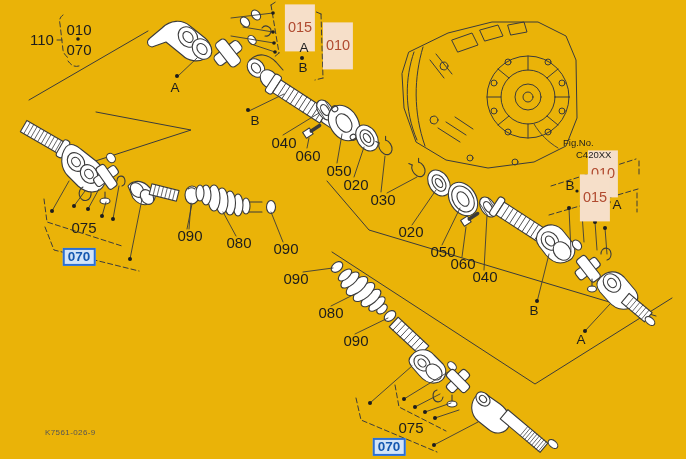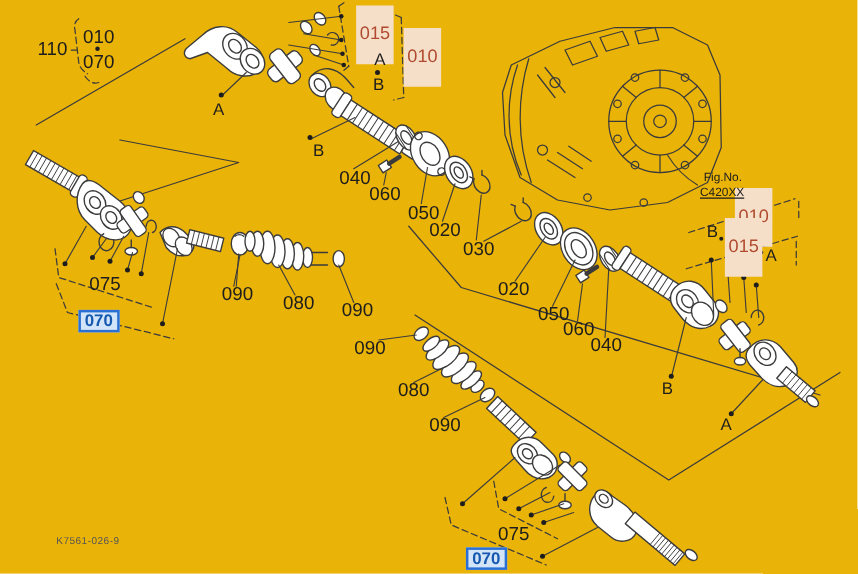--- a/index.html
+++ b/index.html
@@ -7,21 +7,21 @@
          font-family:"Liberation Sans",sans-serif;}
   #art{position:absolute;left:0;top:0;}
   #label-layer{position:absolute;left:0;top:0;width:100%;height:100%;}
   .plbl{position:absolute;transform:translate(-50%,-50%);font-size:15px;color:#1d1d1d;
         white-space:nowrap;line-height:1.05;}
   .view{font-size:13.5px;}
   .hl-orange{padding:16px 3px;font-size:14.5px;}
   .hl-blue{padding:0 3px;font-size:13.5px;font-weight:bold;border:2px solid;}
   .meta{position:absolute;color:#1d1d1d;}
   #fig-no{left:563px;top:137px;font-size:9.5px;}
-  #fig-code{left:560px;top:149px;font-size:9.5px;text-decoration:underline;}
+  #fig-code{left:576px;top:149px;font-size:9.5px;}
   #dwg-code{left:45px;top:428px;font-size:8px;letter-spacing:.4px;color:#555;}
 </style>
 </head>
 <body>
 
 <div id="stage">
 
 <svg id="art" width="686" height="459" viewBox="0 0 686 459">
   <g fill="none" stroke="#3b3b3b" stroke-width="1.1" stroke-linecap="round" stroke-linejoin="round">
 

